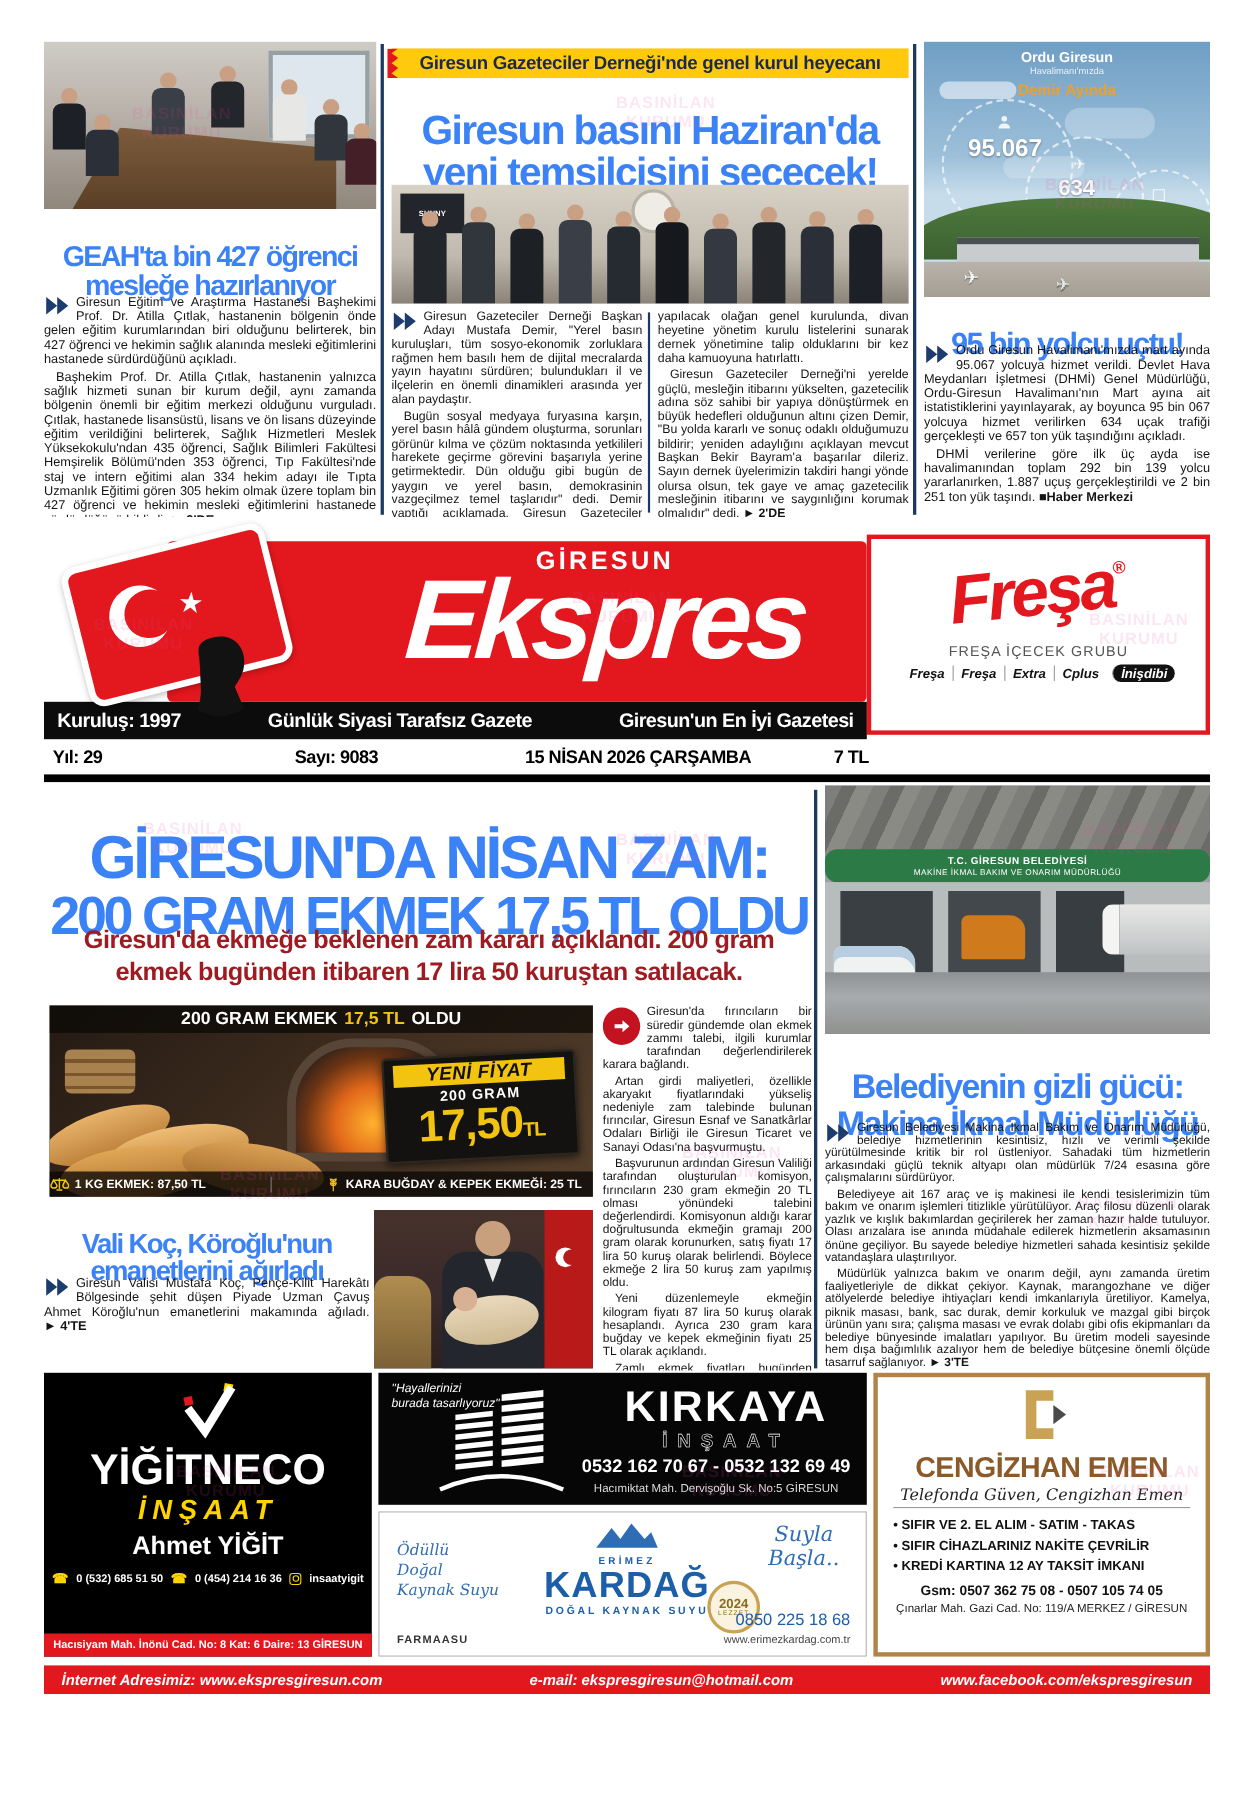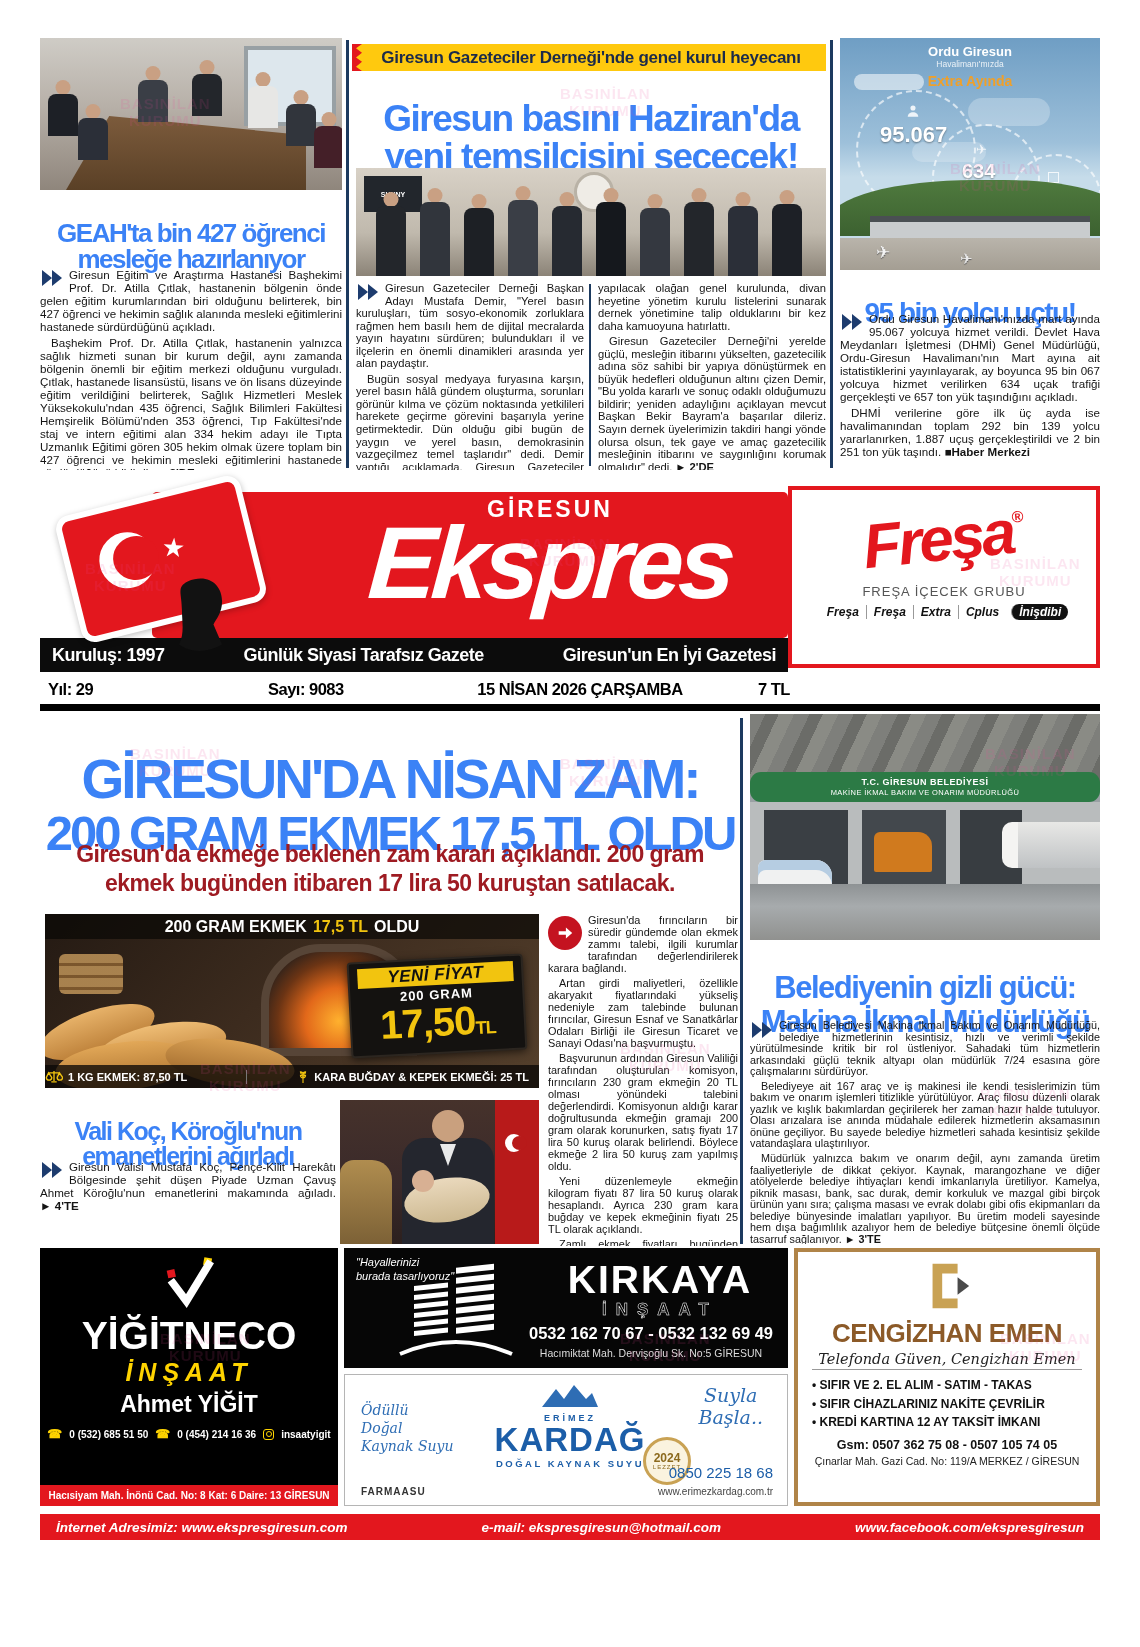--- a/index.html
+++ b/index.html
@@ -265,21 +265,21 @@
       </div>
     </div>
 
     <div class="vdiv" style="left:790px;top:2px;height:428px;"></div>
 
     <div id="tr-img">
       <span class="shape" style="left:14px;top:36px;width:70px;height:16px;background:#fff;border-radius:10px;opacity:.55;box-shadow:120px 30px 0 6px #ffffff77, 60px 70px 0 2px #ffffff66;"></span>
       <div class="ctr" style="position:absolute;left:0;top:6px;width:100%;color:#fff;">
         <div style="font-weight:bold;font-size:13px;">Ordu Giresun</div>
         <div style="font-size:8.5px;opacity:.85;">Havalimanı'mızda</div>
-        <div style="font-weight:bold;font-size:14px;color:#f0a029;margin-top:4px;">Extra Ayında</div>
+        <div style="font-weight:bold;font-size:14px;color:#f0a029;margin-top:4px;">Demir Ayında</div>
       </div>
       <span class="circ" style="left:16px;top:52px;width:116px;height:116px;"></span>
       <span class="circ" style="left:92px;top:86px;width:104px;height:104px;"></span>
       <span class="circ" style="left:170px;top:116px;width:88px;height:88px;"></span>
       <svg class="shape" style="left:66px;top:66px;" width="14" height="14" viewBox="0 0 12 12" fill="#ffffffd9">
           <circle cx="6" cy="3.4" r="2.2"></circle>
           <path d="M1.5 11c0-2.6 2-4 4.5-4s4.5 1.4 4.5 4z"></path>
         </svg>
       <span class="statnum" style="left:40px;top:84px;font-size:22px;">95.067</span>
       <span class="shape" style="left:136px;top:104px;color:#fffc;font-size:13px;">✈</span>

